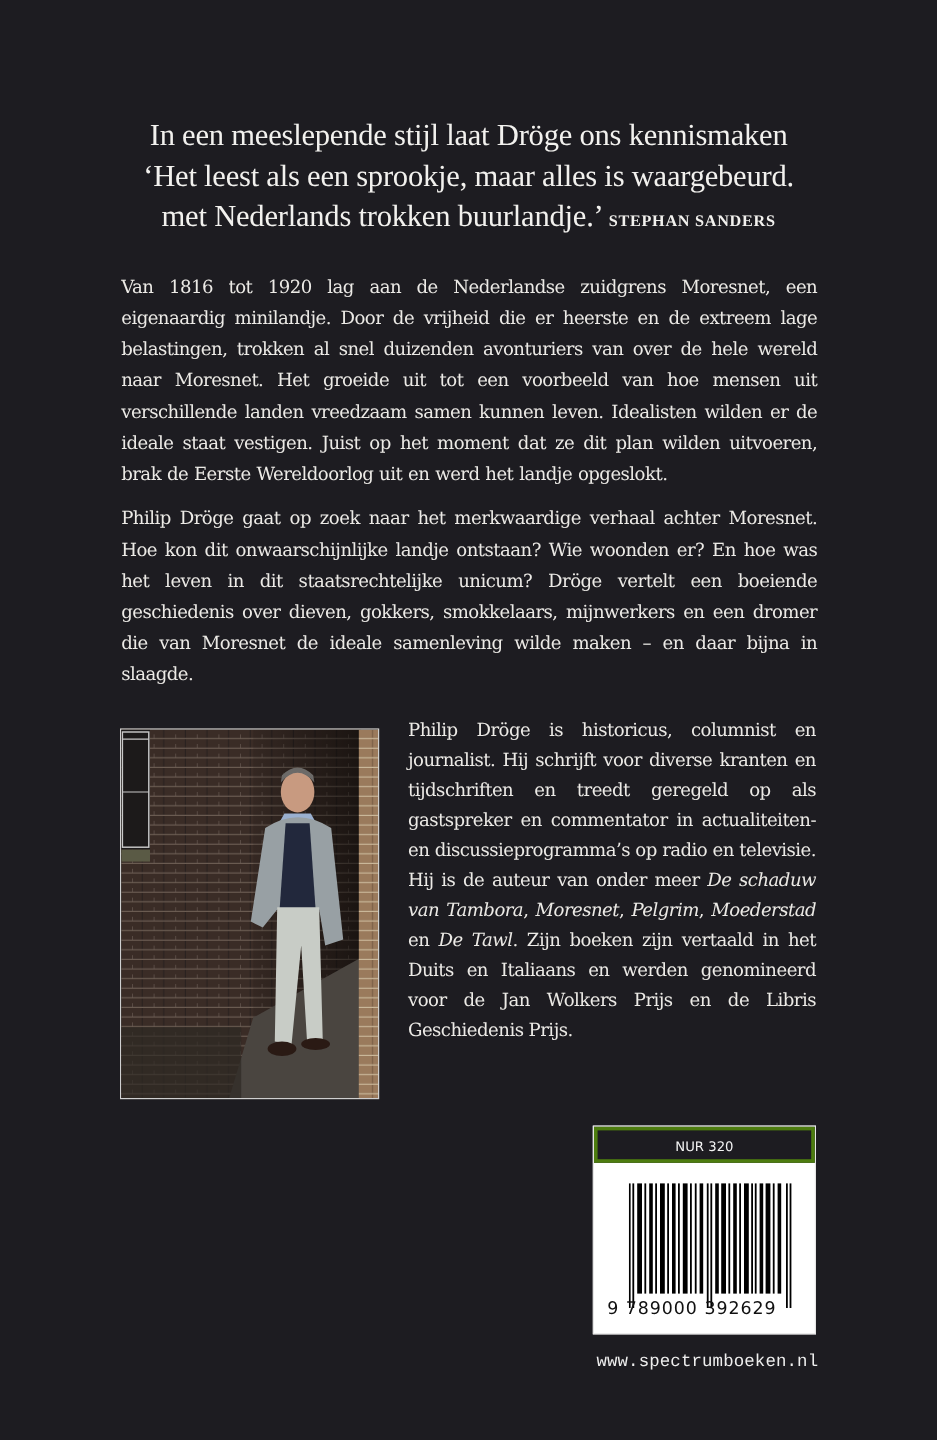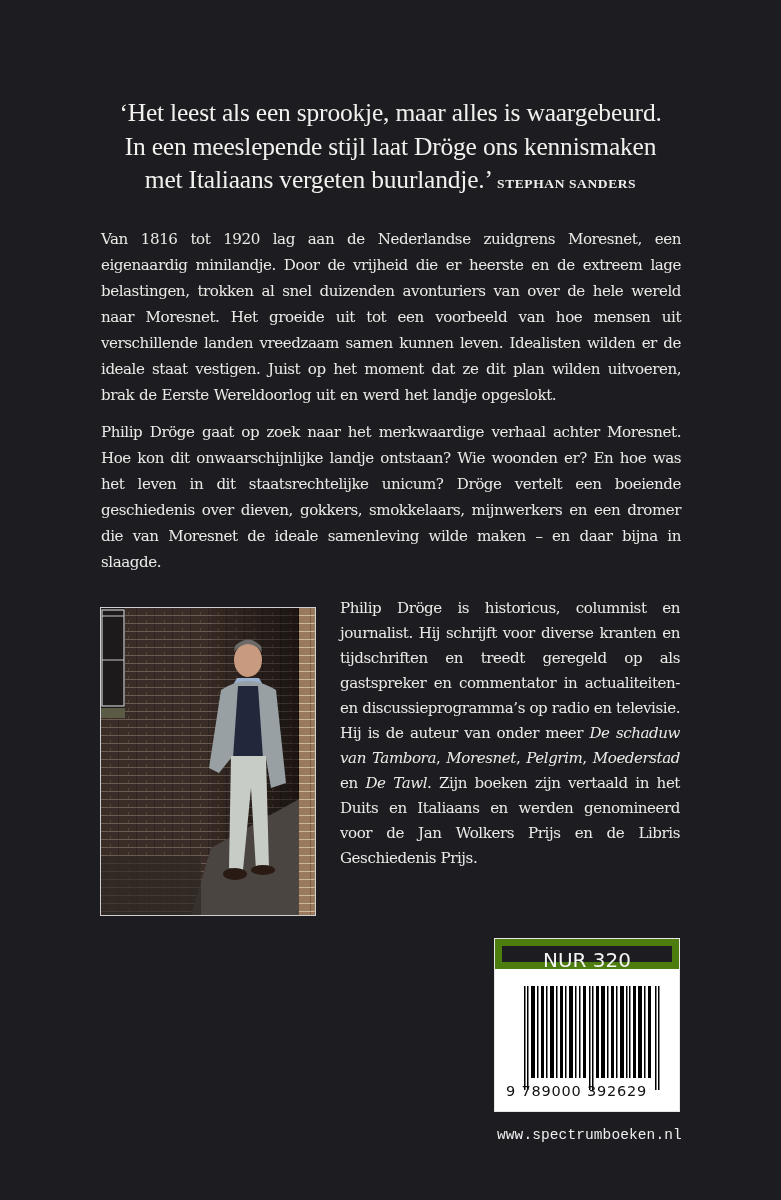--- a/index.html
+++ b/index.html
@@ -48,46 +48,46 @@
     letter-spacing: -0.45px;
     margin: 0;
   }
   .bio i { font-style: italic; }
   .barcode-box {
     position: absolute; left: 494px; top: 938px; width: 186px; height: 174px;
     background: #ffffff; border: 1px solid #e6e6e6; box-sizing: border-box;
   }
   .nur {
     position: absolute; left: 0; top: 0; width: 100%; height: 30px;
-    background: #1d1c21; border: 7px solid #4d7c0f; box-sizing: border-box;
+    background: #1d1c21; border: 3px solid #4d7c0f; box-sizing: border-box;
     color: #f4f4f4; text-align: center;
-    font-family: "DejaVu Sans", sans-serif; font-size: 20px; line-height: 28px;
+    font-family: "DejaVu Sans", sans-serif; font-size: 11px; line-height: 28px;
   }
   .bars {
     position: absolute; left: 29px; top: 47px; width: 136px; height: 104px;
   }
   .isbn-text {
     position: absolute; left: 506px; top: 1083px; width: 170px;
     font-family: "DejaVu Sans", sans-serif; font-size: 14.5px; color: #111;
     letter-spacing: 0.8px; white-space: nowrap;
     background: transparent;
   }
   .url {
     position: absolute; left: 497px; top: 1127px; width: 184px;
     font-family: Liberation Mono, monospace; font-size: 14.5px; color: #eeeeee;
     letter-spacing: 0.1px; white-space: nowrap;
   }
 </style>
 </head>
 <body>
 
 <div class="quote">
+  <div>In een meeslepende stijl laat Dröge ons kennismaken</div>
   <div>‘Het leest als een sprookje, maar alles is waargebeurd.</div>
-  <div>In een meeslepende stijl laat Dröge ons kennismaken</div>
-  <div><span>met Italiaans vergeten buurlandje.’</span> <span class="attrib">STEPHAN SANDERS</span></div>
+  <div><span>met Nederlands trokken buurlandje.’</span> <span class="attrib">STEPHAN SANDERS</span></div>
 </div>
 
 <p class="blurb" id="p1">Van 1816 tot 1920 lag aan de Nederlandse zuidgrens Moresnet, een eigenaardig minilandje. Door de vrijheid die er heerste en de extreem lage belastingen, trokken al snel duizenden avonturiers van over de hele wereld naar Moresnet. Het groeide uit tot een voorbeeld van hoe mensen uit verschillende landen vreedzaam samen kunnen leven. Idealisten wilden er de ideale staat vestigen. Juist op het moment dat ze dit plan wilden uitvoeren, brak de Eerste Wereldoorlog uit en werd het landje opgeslokt.</p>
 <p class="blurb" id="p2">Philip Dröge gaat op zoek naar het merkwaardige verhaal achter Moresnet. Hoe kon dit onwaarschijnlijke landje ontstaan? Wie woonden er? En hoe was het leven in dit staatsrechtelijke unicum? Dröge vertelt een boeiende geschiedenis over dieven, gokkers, smokkelaars, mijnwerkers en een dromer die van Moresnet de ideale samenleving wilde maken – en daar bijna in slaagde.</p>
 
 <div class="photo" title="Author photo: man in grey blazer and light trousers leaning against a brick wall">
   <svg width="214" height="307" viewBox="0 0 214 307" xmlns="http://www.w3.org/2000/svg">
     <defs>
       <pattern id="brick" width="18" height="8" patternUnits="userSpaceOnUse">
         <rect width="18" height="8" fill="#2a2220"></rect>

